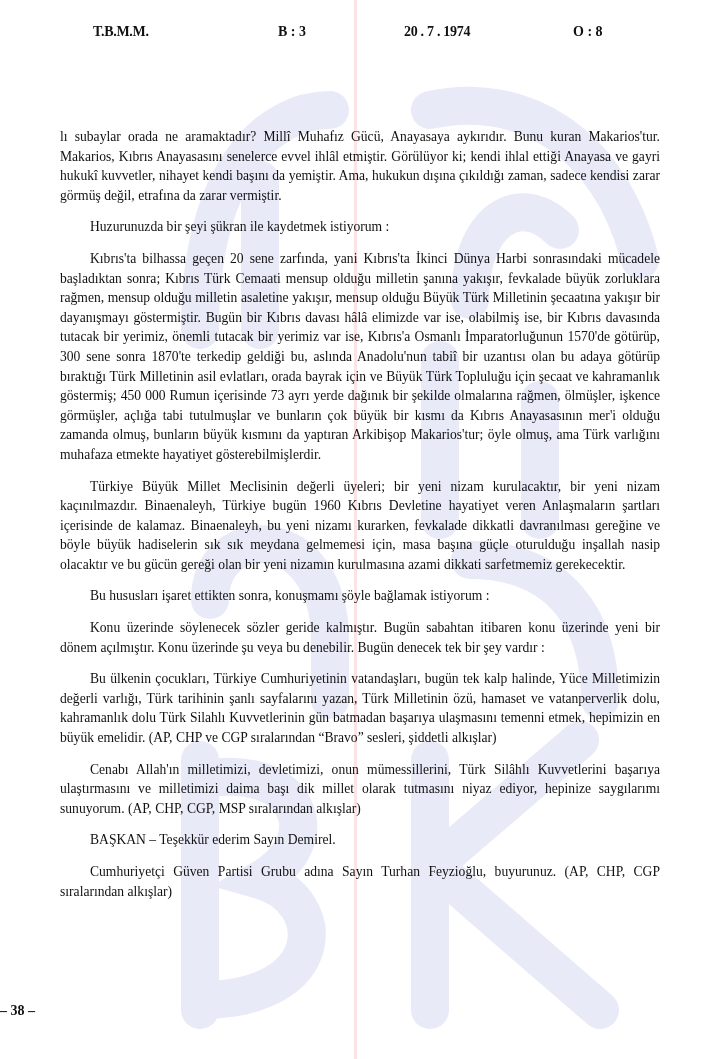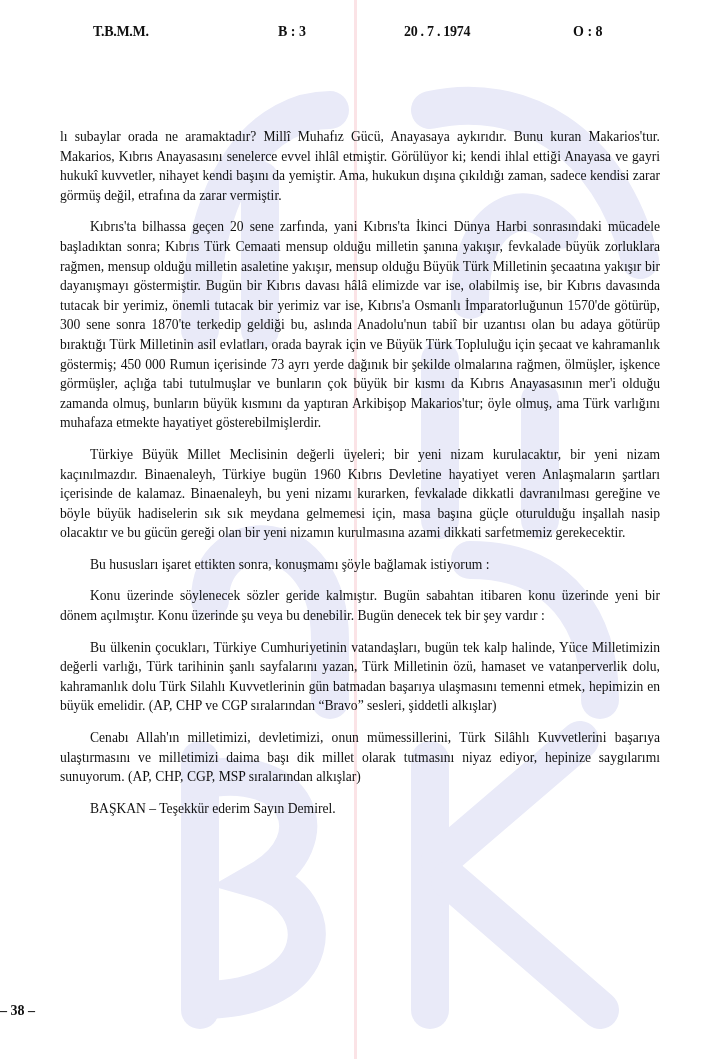--- a/index.html
+++ b/index.html
@@ -61,23 +61,25 @@
 <div class="page">
   <div class="header">
     <span class="h-org">T.B.M.M.</span>
     <span class="h-b">B : 3</span>
     <span class="h-date">20 . 7 . 1974</span>
     <span class="h-o">O : 8</span>
   </div>
 
   <div class="content">
     <p class="noindent">lı subaylar orada ne aramaktadır? Millî Muhafız Gücü, Anayasaya aykırıdır. Bunu kuran Makarios'tur. Makarios, Kıbrıs Anayasasını senelerce evvel ihlâl etmiştir. Görülüyor ki; kendi ihlal ettiği Anayasa ve gayri hukukî kuvvetler, nihayet kendi başını da yemiştir. Ama, hukukun dışına çıkıldığı zaman, sadece kendisi zarar görmüş değil, etrafına da zarar vermiştir.</p>
+    <p>Huzurunuzda bir şeyi şükran ile kaydetmek istiyorum :</p>
     <p>Kıbrıs'ta bilhassa geçen 20 sene zarfında, yani Kıbrıs'ta İkinci Dünya Harbi sonrasındaki mücadele başladıktan sonra; Kıbrıs Türk Cemaati mensup olduğu milletin şanına yakışır, fevkalade büyük zorluklara rağmen, mensup olduğu milletin asaletine yakışır, mensup olduğu Büyük Türk Milletinin şecaatına yakışır bir dayanışmayı göstermiştir. Bugün bir Kıbrıs davası hâlâ elimizde var ise, olabilmiş ise, bir Kıbrıs davasında tutacak bir yerimiz, önemli tutacak bir yerimiz var ise, Kıbrıs'a Osmanlı İmparatorluğunun 1570'de götürüp, 300 sene sonra 1870'te terkedip geldiği bu, aslında Anadolu'nun tabiî bir uzantısı olan bu adaya götürüp bıraktığı Türk Milletinin asil evlatları, orada bayrak için ve Büyük Türk Topluluğu için şecaat ve kahramanlık göstermiş; 450 000 Rumun içerisinde 73 ayrı yerde dağınık bir şekilde olmalarına rağmen, ölmüşler, işkence görmüşler, açlığa tabi tutulmuşlar ve bunların çok büyük bir kısmı da Kıbrıs Anayasasının mer'i olduğu zamanda olmuş, bunların büyük kısmını da yaptıran Arkibişop Makarios'tur; öyle olmuş, ama Türk varlığını muhafaza etmekte hayatiyet gösterebilmişlerdir.</p>
     <p>Türkiye Büyük Millet Meclisinin değerli üyeleri; bir yeni nizam kurulacaktır, bir yeni nizam kaçınılmazdır. Binaenaleyh, Türkiye bugün 1960 Kıbrıs Devletine hayatiyet veren Anlaşmaların şartları içerisinde de kalamaz. Binaenaleyh, bu yeni nizamı kurarken, fevkalade dikkatli davranılması gereğine ve böyle büyük hadiselerin sık sık meydana gelmemesi için, masa başına güçle oturulduğu inşallah nasip olacaktır ve bu gücün gereği olan bir yeni nizamın kurulmasına azami dikkati sarfetmemiz gerekecektir.</p>
     <p>Bu hususları işaret ettikten sonra, konuşmamı şöyle bağlamak istiyorum :</p>
     <p>Konu üzerinde söylenecek sözler geride kalmıştır. Bugün sabahtan itibaren konu üzerinde yeni bir dönem açılmıştır. Konu üzerinde şu veya bu denebilir. Bugün denecek tek bir şey vardır :</p>
     <p>Bu ülkenin çocukları, Türkiye Cumhuriyetinin vatandaşları, bugün tek kalp halinde, Yüce Milletimizin değerli varlığı, Türk tarihinin şanlı sayfalarını yazan, Türk Milletinin özü, hamaset ve vatanperverlik dolu, kahramanlık dolu Türk Silahlı Kuvvetlerinin gün batmadan başarıya ulaşmasını temenni etmek, hepimizin en büyük emelidir. (AP, CHP ve CGP sıralarından “Bravo” sesleri, şiddetli alkışlar)</p>
     <p>Cenabı Allah'ın milletimizi, devletimizi, onun mümessillerini, Türk Silâhlı Kuvvetlerini başarıya ulaştırmasını ve milletimizi daima başı dik millet olarak tutmasını niyaz ediyor, hepinize saygılarımı sunuyorum. (AP, CHP, CGP, MSP sıralarından alkışlar)</p>
     <p>BAŞKAN – Teşekkür ederim Sayın Demirel.</p>
+    <p>Cumhuriyetçi Güven Partisi Grubu adına Sayın Turhan Feyzioğlu, buyurunuz. (AP, CHP, CGP sıralarından alkışlar)</p>
   </div>
 
   <div class="footer">– 38 –</div>
 </div>
 
 </body></html>

